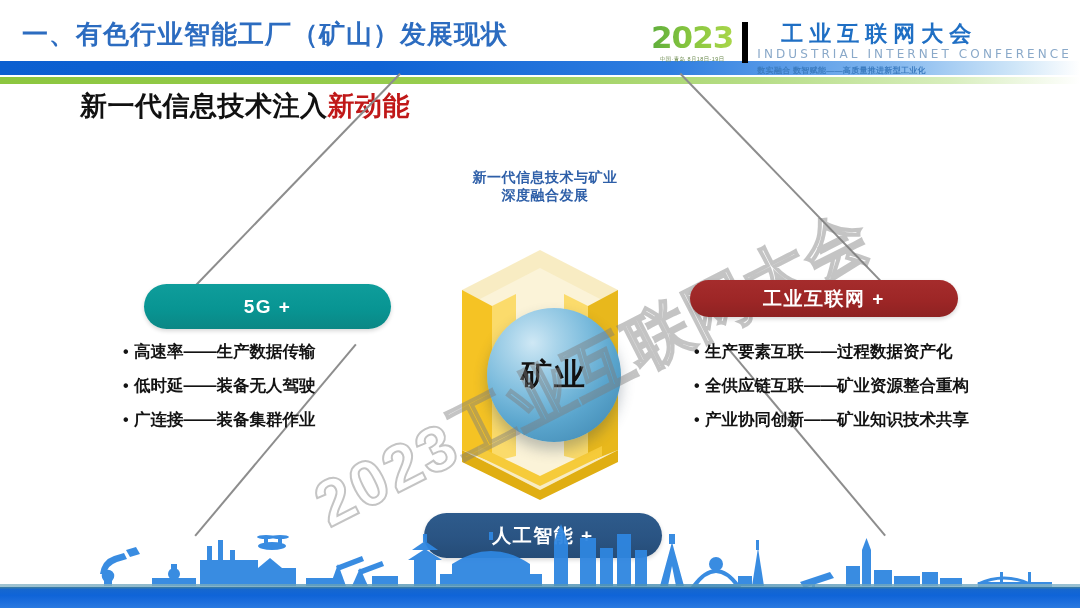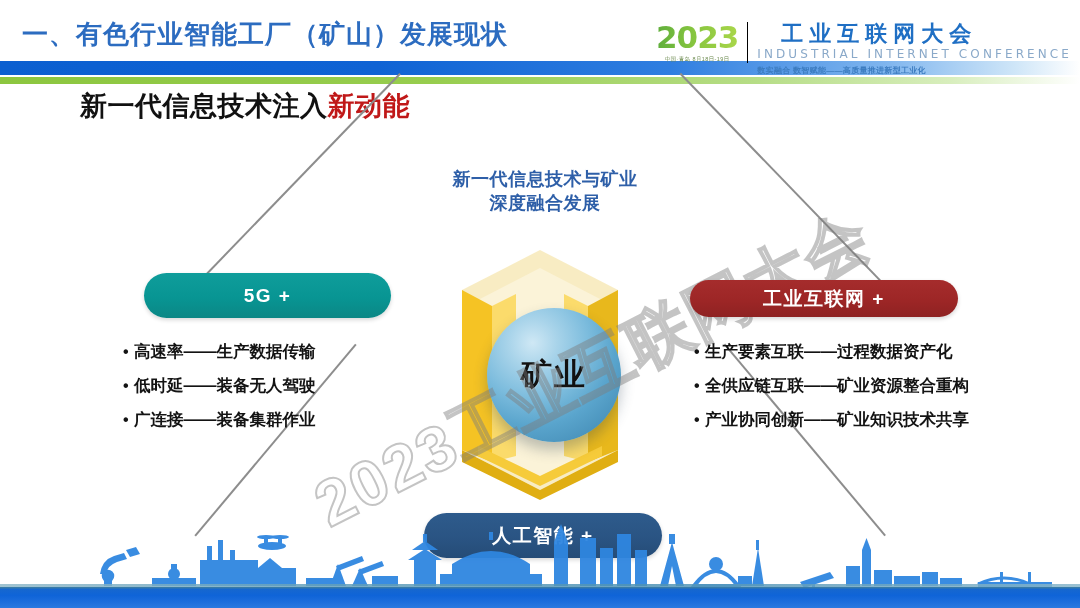--- a/index.html
+++ b/index.html
@@ -62,21 +62,21 @@
     top: 22px;
     display: flex;
     align-items: flex-start;
     gap: 9px;
   }
   .logo-left {
     display: flex;
     flex-direction: column;
     align-items: center;
     padding-right: 9px;
-    border-right: 1px solid #000000;
+    border-right: 6px solid #000000;
   }
   .logo-year {
     font-size: 31px;
     font-weight: 700;
     letter-spacing: -1px;
     line-height: 1;
     background: linear-gradient(90deg, #5fae3c 0%, #86c53f 45%, #a9d64a 100%);
     -webkit-background-clip: text;
     background-clip: text;
     color: transparent;
@@ -142,21 +142,21 @@
     width: 1080px;
     height: 430px;
   }
 
   .center-caption {
     position: absolute;
     left: 395px;
     top: 28px;
     width: 300px;
     text-align: center;
-    font-size: 18px;
+    font-size: 14px;
     font-weight: 700;
     color: #2e5fa8;
     line-height: 1.32;
     letter-spacing: 0.5px;
   }
 
   
   .xline {
     position: absolute;
     height: 1.6px;
@@ -204,21 +204,21 @@
     align-items: center;
     justify-content: center;
     border-radius: 26px;
     color: #ffffff;
     font-weight: 700;
     font-size: 19px;
     letter-spacing: 1.5px;
     box-shadow: 0 2px 4px rgba(0,0,0,0.16);
   }
   .pill-5g {
-    left: 144px; top: 133px;
+    left: 144px; top: 144px;
     width: 247px; height: 45px;
     background: linear-gradient(180deg, #0f9d9b 0%, #089593 55%, #0b8785 100%);
   }
   .pill-iiot {
     left: 690px; top: 140px;
     width: 268px; height: 37px;
     background: linear-gradient(180deg, #a52c2c 0%, #9d2626 55%, #8e2222 100%);
   }
   .pill-ai {
     left: 424px; top: 373px;

